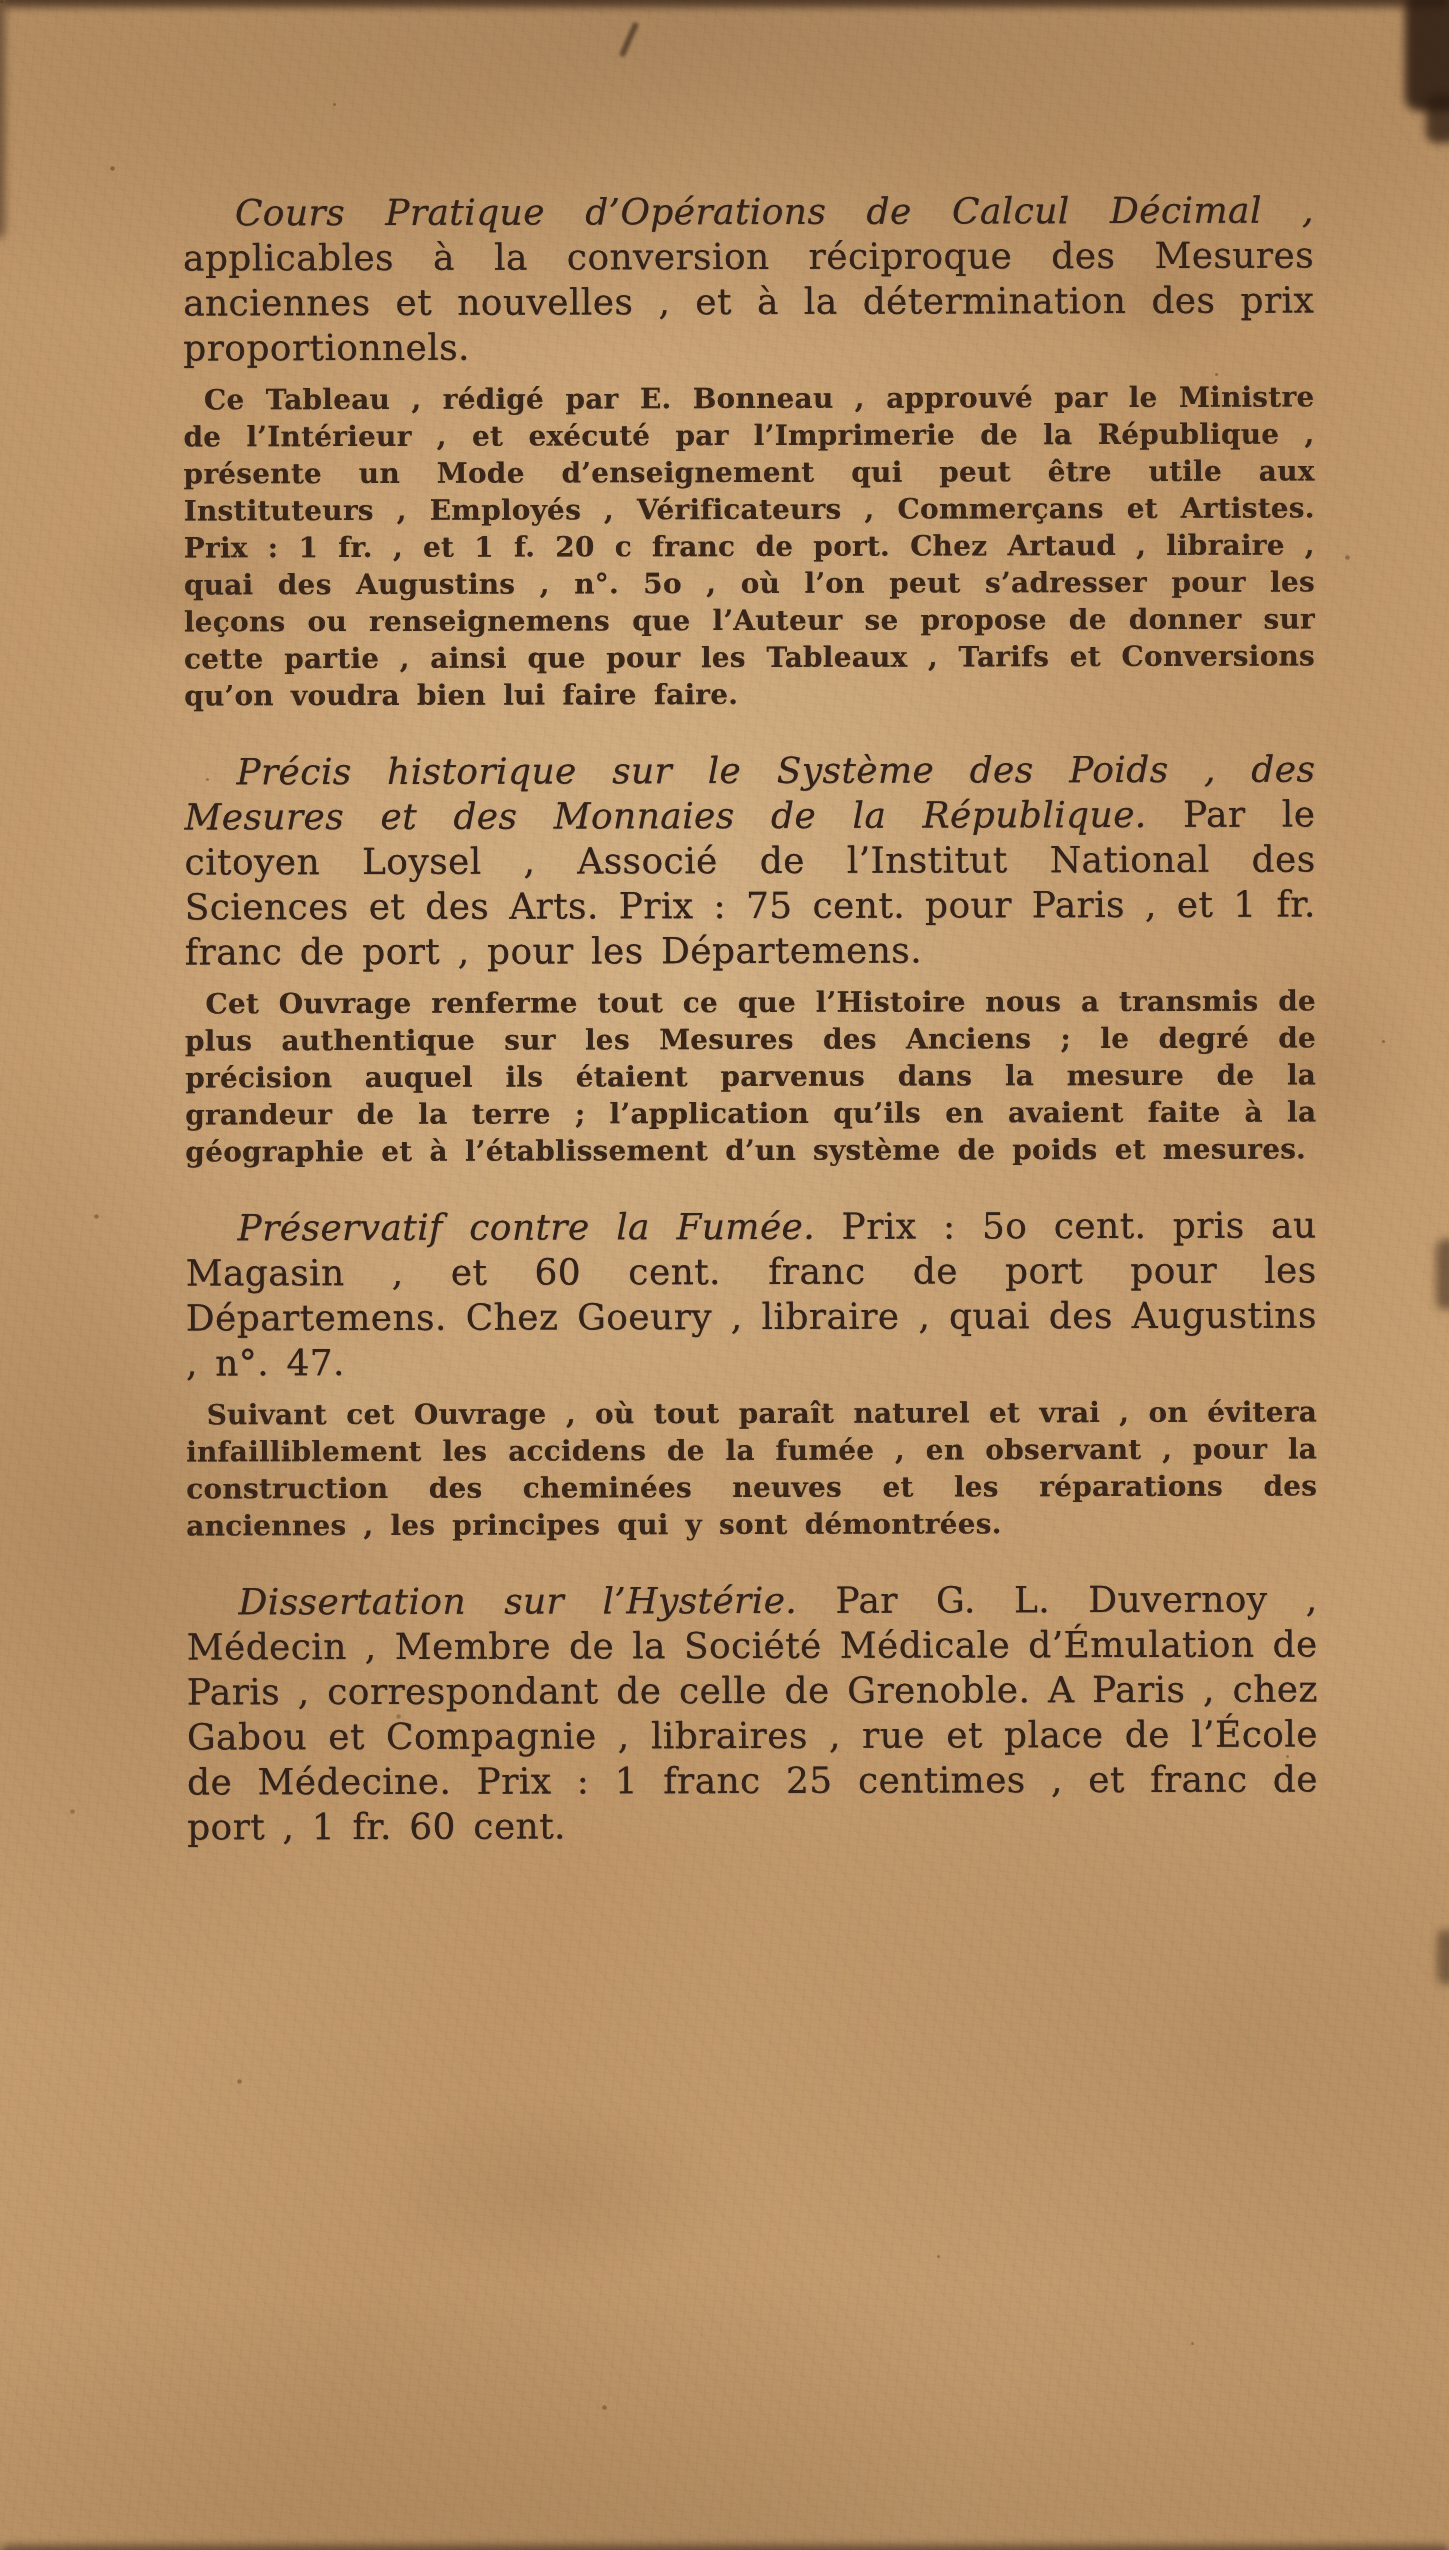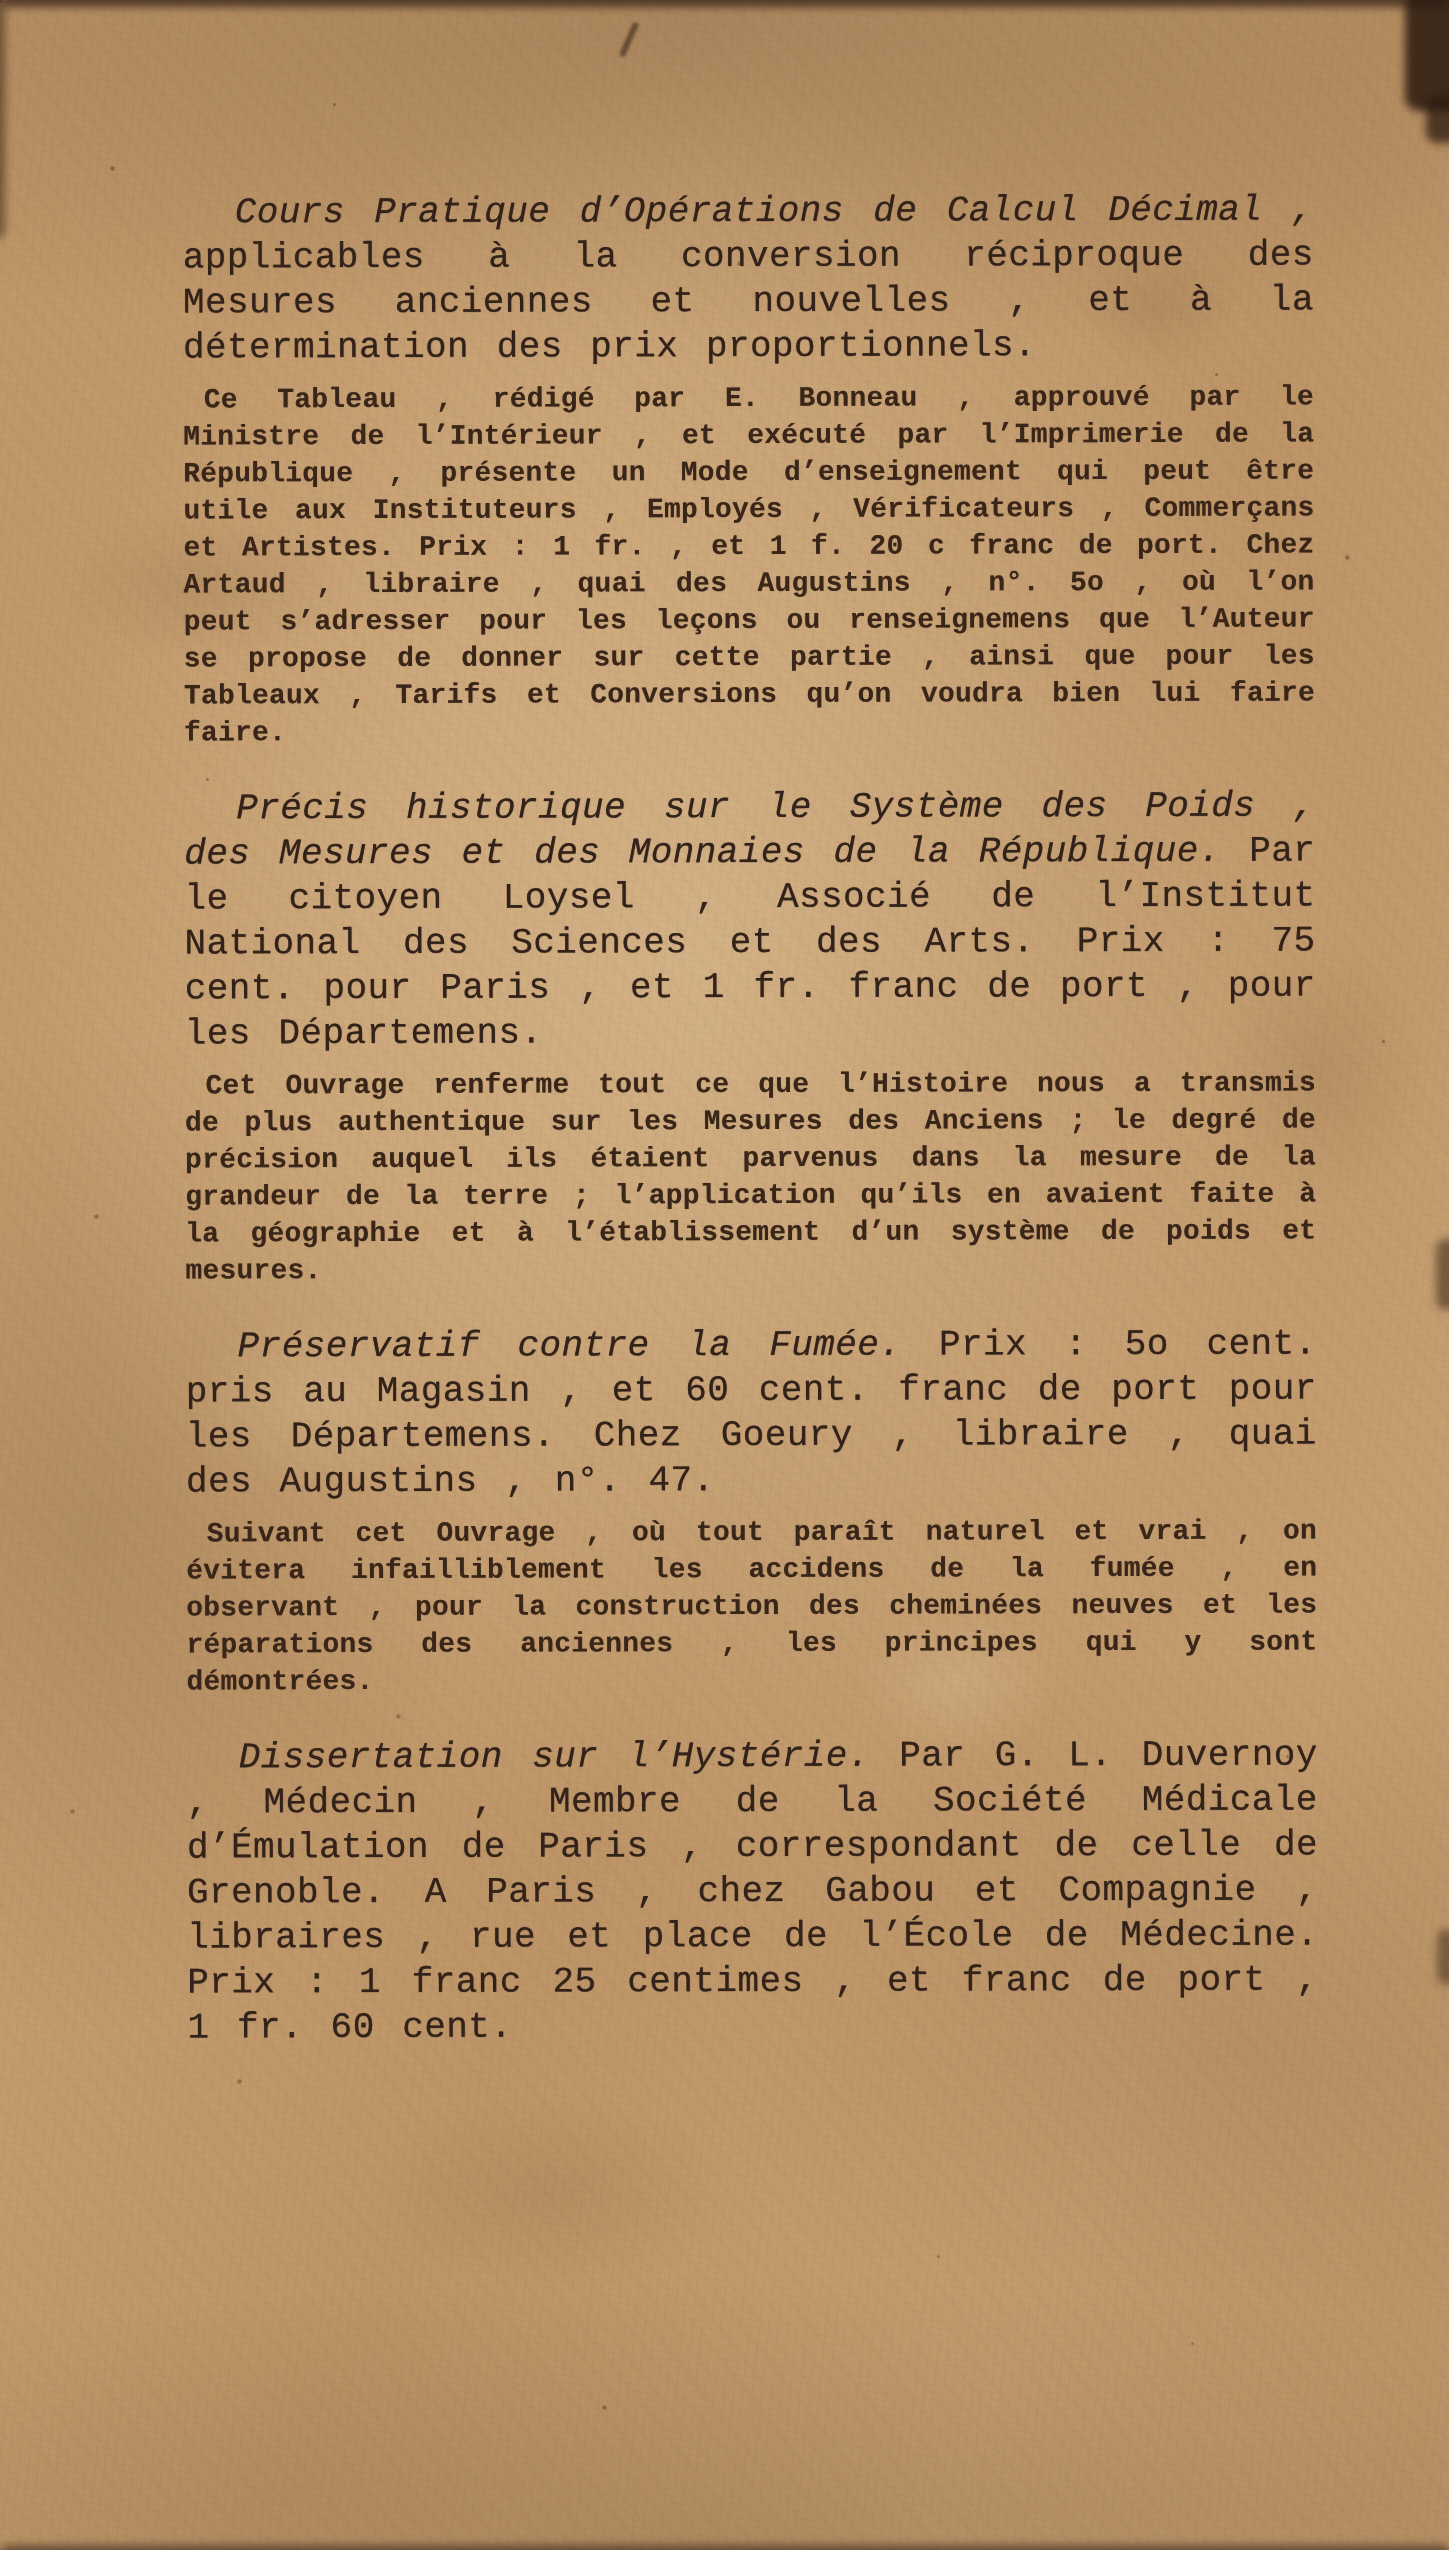--- a/index.html
+++ b/index.html
@@ -19,21 +19,20 @@
     position: absolute;
     inset: 0;
     background-color: #c49c6e;
     background-image:
       radial-gradient(ellipse 953px 1270px at 48% 38%, rgba(235,210,170,0.45), rgba(235,210,170,0) 70%),
       radial-gradient(ellipse 715px 556px at 85% 80%, rgba(120,85,50,0.18), rgba(120,85,50,0) 70%),
       radial-gradient(ellipse 556px 715px at 6% 60%, rgba(115,80,48,0.22), rgba(115,80,48,0) 70%),
       radial-gradient(ellipse 1747px 476px at 50% 1%, rgba(90,60,35,0.25), rgba(90,60,35,0) 70%),
       radial-gradient(ellipse 1747px 397px at 50% 100%, rgba(100,70,40,0.22), rgba(100,70,40,0) 70%),
       linear-gradient(115deg, rgba(150,110,70,0.10) 0%, rgba(220,190,150,0.10) 30%, rgba(150,110,70,0.12) 55%, rgba(225,195,155,0.10) 80%, rgba(150,110,70,0.12) 100%);
-    font-family: Liberation Mono, monospace;
   }
   .grain {
     position: absolute;
     inset: 0;
     background-image:
       repeating-linear-gradient(7deg, rgba(110,75,45,0.05) 0px, rgba(110,75,45,0) 2.4px, rgba(240,220,180,0.05) 4.8px, rgba(240,220,180,0) 7.1px),
       repeating-linear-gradient(96deg, rgba(110,75,45,0.05) 0px, rgba(110,75,45,0) 3.2px, rgba(240,220,180,0.04) 6.4px, rgba(240,220,180,0) 9.5px),
       repeating-linear-gradient(52deg, rgba(90,60,35,0.04) 0px, rgba(90,60,35,0) 8.7px, rgba(235,210,170,0.05) 13.5px, rgba(235,210,170,0) 18px);
     mix-blend-mode: multiply;
     opacity: .8;

